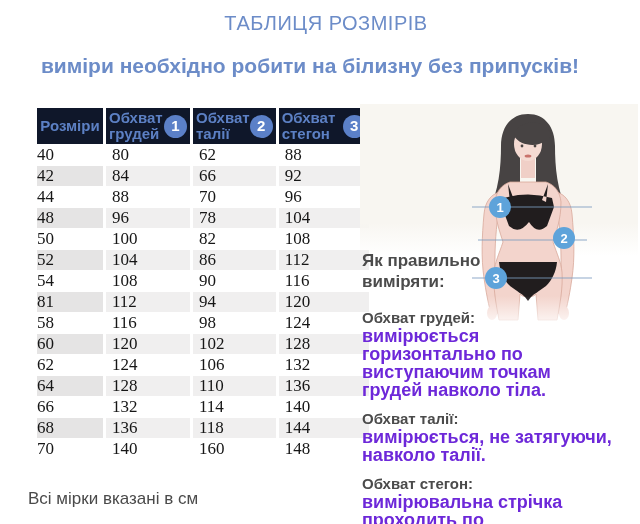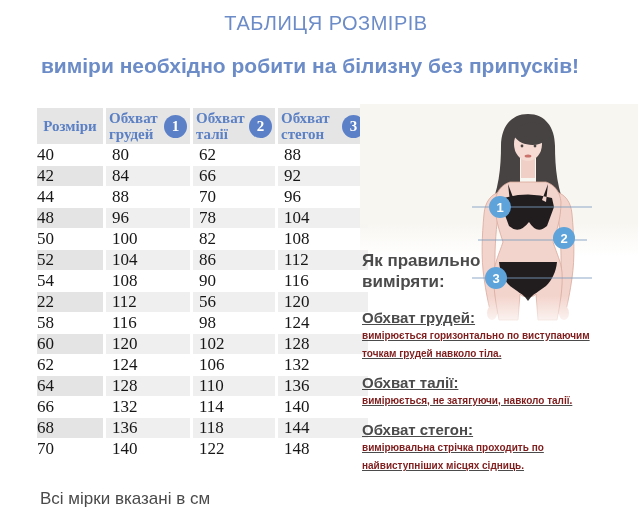--- a/index.html
+++ b/index.html
@@ -16,53 +16,53 @@
   .page-subtitle{
     position:absolute;top:54px;left:0;width:620px;
     text-align:center;font-size:21px;font-weight:bold;
     color:#6c8cc8;
   }
   table.size-table{
     position:absolute;left:34px;top:107px;
     border-collapse:separate;border-spacing:3px 1px;
   }
   .size-table th{
-    background:#e5e5e5;color:#5c80c4;
+    background:#0f172a;color:#5c80c4;
     font-size:15px;font-weight:bold;line-height:16px;
-    height:32px;padding:2px 3px;vertical-align:middle;text-align:left;font-family:Liberation Serif, serif;
+    height:32px;padding:2px 3px;vertical-align:middle;text-align:left;
   }
   .size-table th.sizes-col{width:60px;text-align:center;}
   .size-table th .hdr{display:flex;align-items:center;justify-content:space-between;}
   .size-table th .hdr-badge{
     flex:0 0 auto;width:23px;height:23px;border-radius:50%;
     background:#5b80c8;color:#fff;font-size:15px;font-weight:bold;
     display:flex;align-items:center;justify-content:center;
   }
   .size-table th.c2{width:78px;}
   .size-table th.c3{width:76px;}
   .size-table th.c4{width:84px;}
   .size-table td{
     font-family:"Liberation Serif",serif;font-size:17px;color:#161616;
     height:20px;padding:0 0 0 6px;text-align:left;background:#ffffff;
   }
   .size-table td:first-child{padding:0;}
   .size-table tbody tr:nth-child(even) td{background:#f0efef;}
   .size-table tbody tr:nth-child(even) td:first-child{background:#e5e4e4;}
   .footnote{
-    position:absolute;left:40px;top:489px;
+    position:absolute;left:28px;top:489px;
     font-size:17px;color:#4a4a4a;
   }
   .figure-wrap{position:absolute;left:360px;top:100px;width:280px;height:230px;}
   .guide{position:absolute;left:362px;top:250px;width:254px;color:#4b4b4b;}
   .guide-heading{
     font-size:17px;font-weight:bold;line-height:21px;width:170px;margin:0 0 17px 0;
   }
-  .guide-section{margin:0 0 11px 0;text-decoration:underline;}
+  .guide-section{margin:0 0 11px 0;}
   .guide-section-title{font-size:15px;font-weight:bold;line-height:18px;}
-  .guide-section-text{font-size:10px;font-weight:bold;line-height:18px;color:#7f1d1d;}
+  .guide-section-text{font-size:18px;font-weight:bold;line-height:18px;color:#6d28d9;}
 </style>
 </head>
 <body>
 
 <div class="page-title">ТАБЛИЦЯ РОЗМІРІВ</div>
 <div class="page-subtitle">виміри необхідно робити на білизну без припусків!</div>
 
 <table class="size-table">
   <thead>
     <tr>
@@ -124,23 +124,23 @@
         <td>86</td>
         <td>112</td>
       </tr>
       <tr>
         <td>54</td>
         <td>108</td>
         <td>90</td>
         <td>116</td>
       </tr>
       <tr>
-        <td>22</td>
+        <td>81</td>
         <td>112</td>
-        <td>56</td>
+        <td>94</td>
         <td>120</td>
       </tr>
       <tr>
         <td>58</td>
         <td>116</td>
         <td>98</td>
         <td>124</td>
       </tr>
       <tr>
         <td>60</td>
@@ -168,21 +168,21 @@
       </tr>
       <tr>
         <td>68</td>
         <td>136</td>
         <td>118</td>
         <td>144</td>
       </tr>
       <tr>
         <td>70</td>
         <td>140</td>
-        <td>122</td>
+        <td>160</td>
         <td>148</td>
       </tr>
     </tbody>
 </table>
 
 <div class="footnote">Всі мірки вказані в см</div>
 
 <div class="figure-wrap">
 <svg width="280" height="230" viewBox="0 0 280 230">
   <defs>

